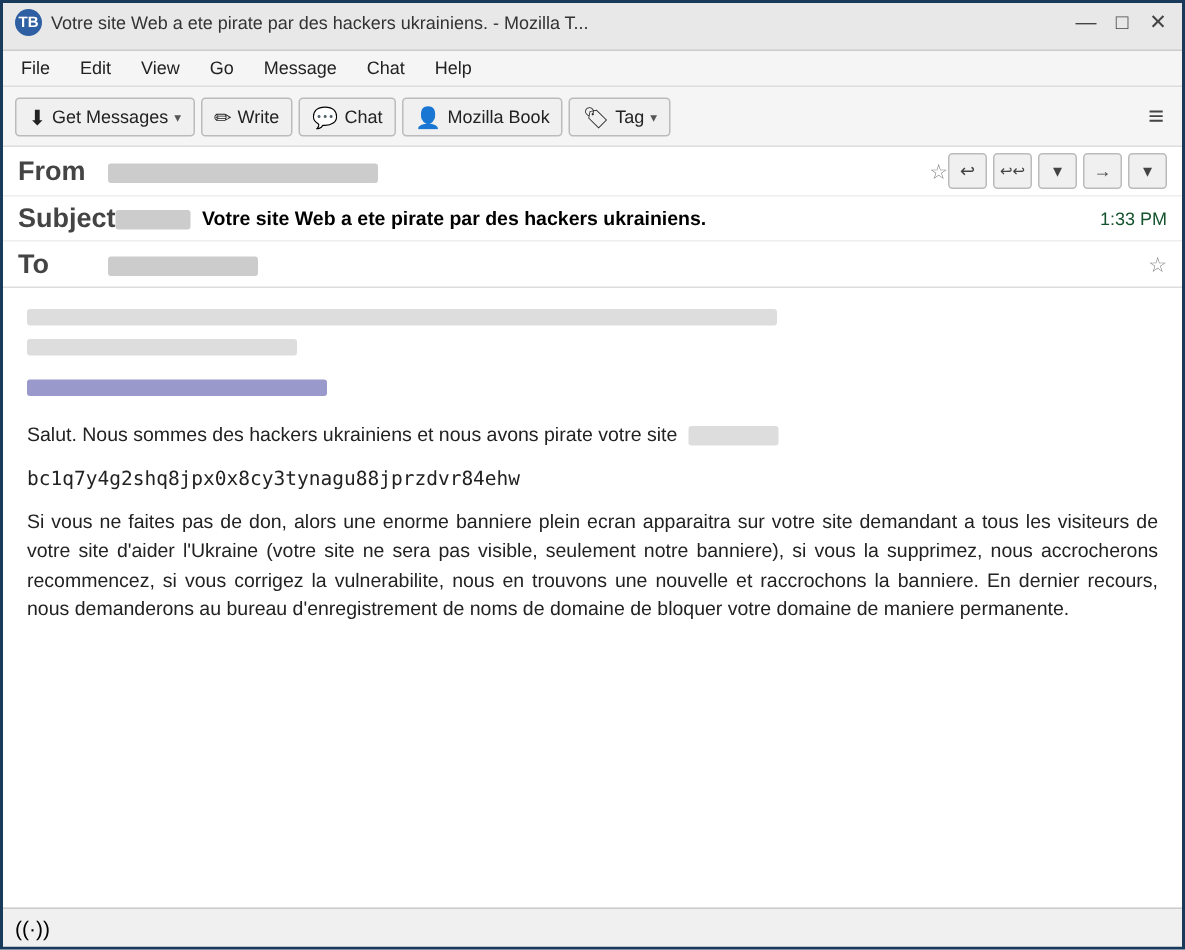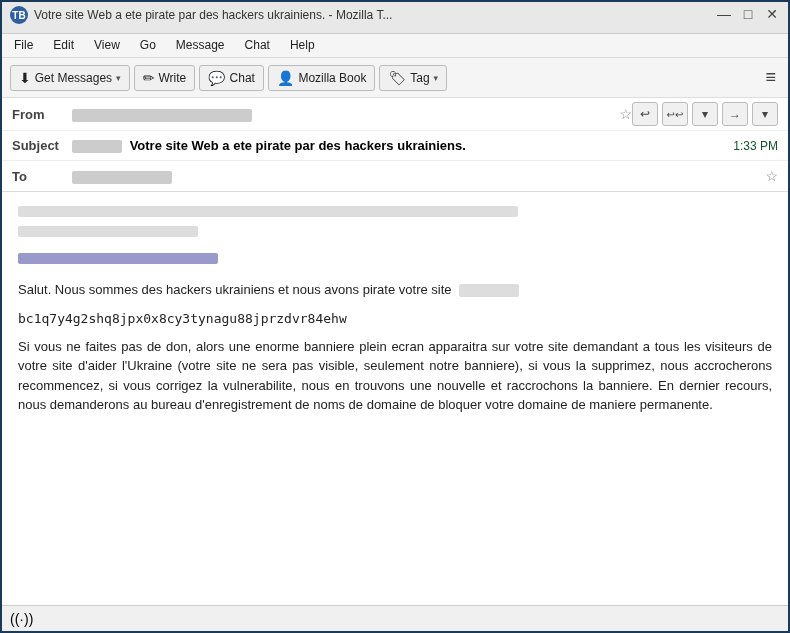--- a/index.html
+++ b/index.html
@@ -129,21 +129,21 @@
       align-items: center;
       padding: 4px 10px;
       border-bottom: 1px solid #eee;
       min-height: 30px;
     }
     .email-header-row:last-child { border-bottom: none; }
     .header-label {
       font-weight: bold;
       color: #444;
       min-width: 60px;
-      font-size: 13px;
+      font-size: 18px;
     }
     .header-value {
       flex: 1;
       color: #333;
       font-size: 13px;
     }
     .subject-value {
       flex: 1;
       font-size: 13px;
     }

